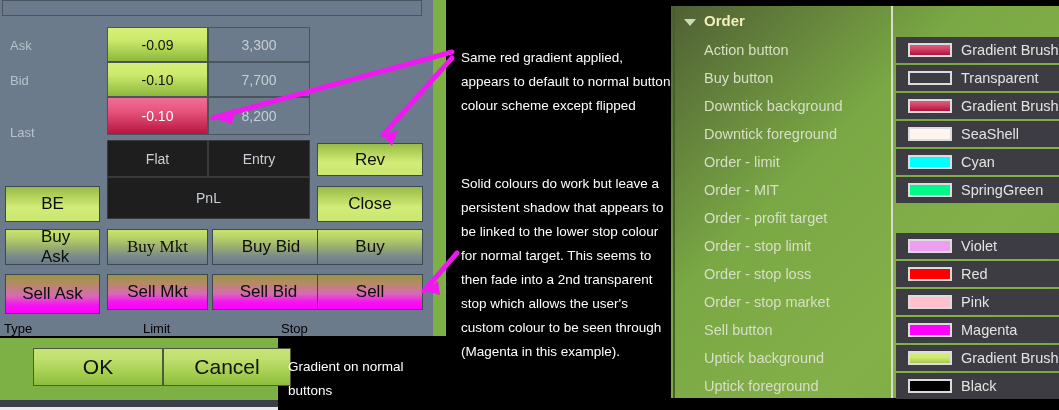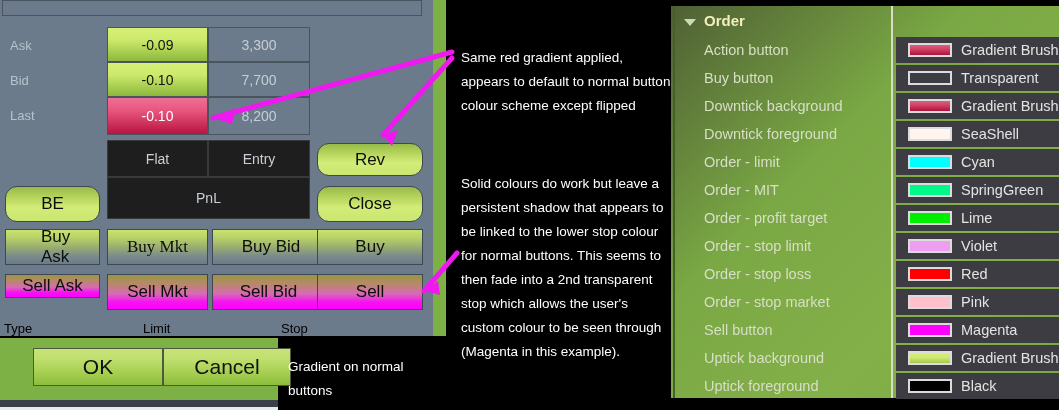--- a/index.html
+++ b/index.html
@@ -23,21 +23,21 @@
   .cell-vol{background:#6b7b8c;color:#c6ced6;}
 
   
   .dark-cell{position:absolute;box-sizing:border-box;background:#1e1e1e;border:1px solid #3a3a3a;
              display:flex;align-items:center;justify-content:center;color:#c9cfd5;font-size:14px;}
 
   
   .btn{position:absolute;box-sizing:border-box;border:1px solid #3f4750;
        display:flex;align-items:center;justify-content:center;
        font-size:17px;color:#0d0d0d;}
-  .btn-grad-green{background:linear-gradient(to bottom,#97ba49 0%,#b6d45c 30%,#d2ec78 60%,#cbe76f 100%);border-radius:12px;}
+  .btn-grad-green{background:linear-gradient(to bottom,#97ba49 0%,#b6d45c 30%,#d2ec78 60%,#cbe76f 100%);}
   .btn-buy{background:linear-gradient(to bottom,#c9e26f 0%,#b9d368 22%,#9aae70 50%,#7d8d8a 75%,#6b7b8c 100%);}
   .btn-sell{background:linear-gradient(to bottom,#9a9547 0%,#b58a66 25%,#d86bb4 55%,#f612f3 80%,#ff00ff 100%);}
 
   .bottom-labels{position:absolute;color:#000000;font-size:13px;}
 
   
   .anno{position:absolute;color:#ffffff;font-size:13.5px;line-height:24px;}
 
   svg.arrows{position:absolute;left:0;top:0;width:1059px;height:410px;pointer-events:none;}
 
@@ -70,21 +70,21 @@
 </head>
 <body>
 
 <div id="root">
 
   <div id="trade-panel">
     <div id="top-box"></div>
 
     <div class="row-label" style="top:38px">Ask</div>
     <div class="row-label" style="top:73px">Bid</div>
-    <div class="row-label" style="top:108px">Last</div>
+    <div class="row-label" style="top:125px">Last</div>
 
     <div class="pgrid-cell cell-up" style="left:107px;top:27px;width:101px;height:35px;">-0.09</div>
     <div class="pgrid-cell cell-up" style="left:107px;top:62px;width:101px;height:35px;">-0.10</div>
     <div class="pgrid-cell cell-down" style="left:107px;top:97px;width:101px;height:38px;">-0.10</div>
 
     <div class="pgrid-cell cell-vol" style="left:208px;top:27px;width:102px;height:35px;">3,300</div>
     <div class="pgrid-cell cell-vol" style="left:208px;top:62px;width:102px;height:35px;">7,700</div>
     <div class="pgrid-cell cell-vol" style="left:208px;top:97px;width:102px;height:38px;">8,200</div>
 
     <div class="dark-cell" style="left:107px;top:140px;width:101px;height:37px;">Flat</div>
@@ -93,41 +93,41 @@
 
     <div class="btn btn-grad-green" style="left:317px;top:143px;width:106px;height:33px;">Rev</div>
     <div class="btn btn-grad-green" style="left:317px;top:186px;width:106px;height:36px;">Close</div>
     <div class="btn btn-grad-green" style="left:5px;top:186px;width:95px;height:36px;">BE</div>
 
     <div class="btn btn-buy" style="left:5px;top:229px;width:95px;height:36px;padding-left:35px;">Buy Ask</div>
     <div class="btn btn-buy" style="left:107px;top:229px;width:101px;height:36px;font-family:Liberation Serif, serif;">Buy Mkt</div>
     <div class="btn btn-buy" style="left:212px;top:229px;width:118px;height:36px;">Buy Bid</div>
     <div class="btn btn-buy" style="left:317px;top:229px;width:106px;height:36px;">Buy</div>
 
-    <div class="btn btn-sell" style="left:5px;top:274px;width:95px;height:24px;text-align:center;">Sell Ask</div>
+    <div class="btn btn-sell" style="left:5px;top:274px;width:95px;height:40px;text-align:center;">Sell Ask</div>
     <div class="btn btn-sell" style="left:107px;top:274px;width:101px;height:36px;">Sell Mkt</div>
     <div class="btn btn-sell" style="left:212px;top:274px;width:113px;height:36px;">Sell Bid</div>
     <div class="btn btn-sell" style="left:317px;top:274px;width:106px;height:36px;">Sell</div>
 
     <div class="bottom-labels" style="left:4px;top:321px;">Type</div>
     <div class="bottom-labels" style="left:143px;top:321px;">Limit</div>
     <div class="bottom-labels" style="left:281px;top:321px;">Stop</div>
   </div>
 
   <div id="green-strip"></div>
 
   <div id="okc-panel">
     <div class="okc-btn" style="left:33px;width:130px;">OK</div>
     <div class="okc-btn" style="left:163px;width:128px;">Cancel</div>
   </div>
   <div id="okc-strip"></div>
   <div id="okc-strip2"></div>
 
   <div class="anno" style="left:461px;top:46px;width:212px;">Same red gradient applied, appears to default to normal button colour scheme except flipped</div>
-  <div class="anno" style="left:461px;top:172px;width:212px;">Solid colours do work but leave a persistent shadow that appears to be linked to the lower stop colour for normal buttons. This seems to then fade into a 2nd transparent stop which allows the user's custom colour to be seen through (Magenta in this example).</div>
+  <div class="anno" style="left:461px;top:172px;width:212px;">Solid colours do work but leave a persistent shadow that appears to be linked to the lower stop colour for normal target. This seems to then fade into a 2nd transparent stop which allows the user's custom colour to be seen through (Magenta in this example).</div>
   <div class="anno" style="left:288px;top:355px;width:140px;">Gradient on normal buttons</div>
 
   <svg class="arrows">
     <g stroke="#f018f0" stroke-width="5" fill="none" stroke-linecap="round">
       <path d="M213,118 L452,52"></path>
       <path d="M383,135 L452,58"></path>
       <path d="M424,291 L457,253"></path>
     </g>
     <g fill="#f018f0">
       <polygon points="213,118 236,108 232,124"></polygon>
@@ -174,24 +174,20 @@
     <span class="val-label">SeaShell</span>
   </div>
   <div class="val-row" style="top:149px">
     <span class="swatch" style="background: rgb(0, 255, 255);"></span>
     <span class="val-label">Cyan</span>
   </div>
   <div class="val-row" style="top:177px">
     <span class="swatch" style="background: rgb(0, 250, 138);"></span>
     <span class="val-label">SpringGreen</span>
   </div>
-  <div class="val-row" style="top:205px">
-    <span class="swatch" style="background: rgb(0, 238, 0);"></span>
-    <span class="val-label">Lime</span>
-  </div>
   <div class="val-row" style="top:233px">
     <span class="swatch" style="background: rgb(238, 158, 240);"></span>
     <span class="val-label">Violet</span>
   </div>
   <div class="val-row" style="top:261px">
     <span class="swatch" style="background: rgb(255, 0, 0);"></span>
     <span class="val-label">Red</span>
   </div>
   <div class="val-row" style="top:289px">
     <span class="swatch" style="background: rgb(255, 192, 203);"></span>

